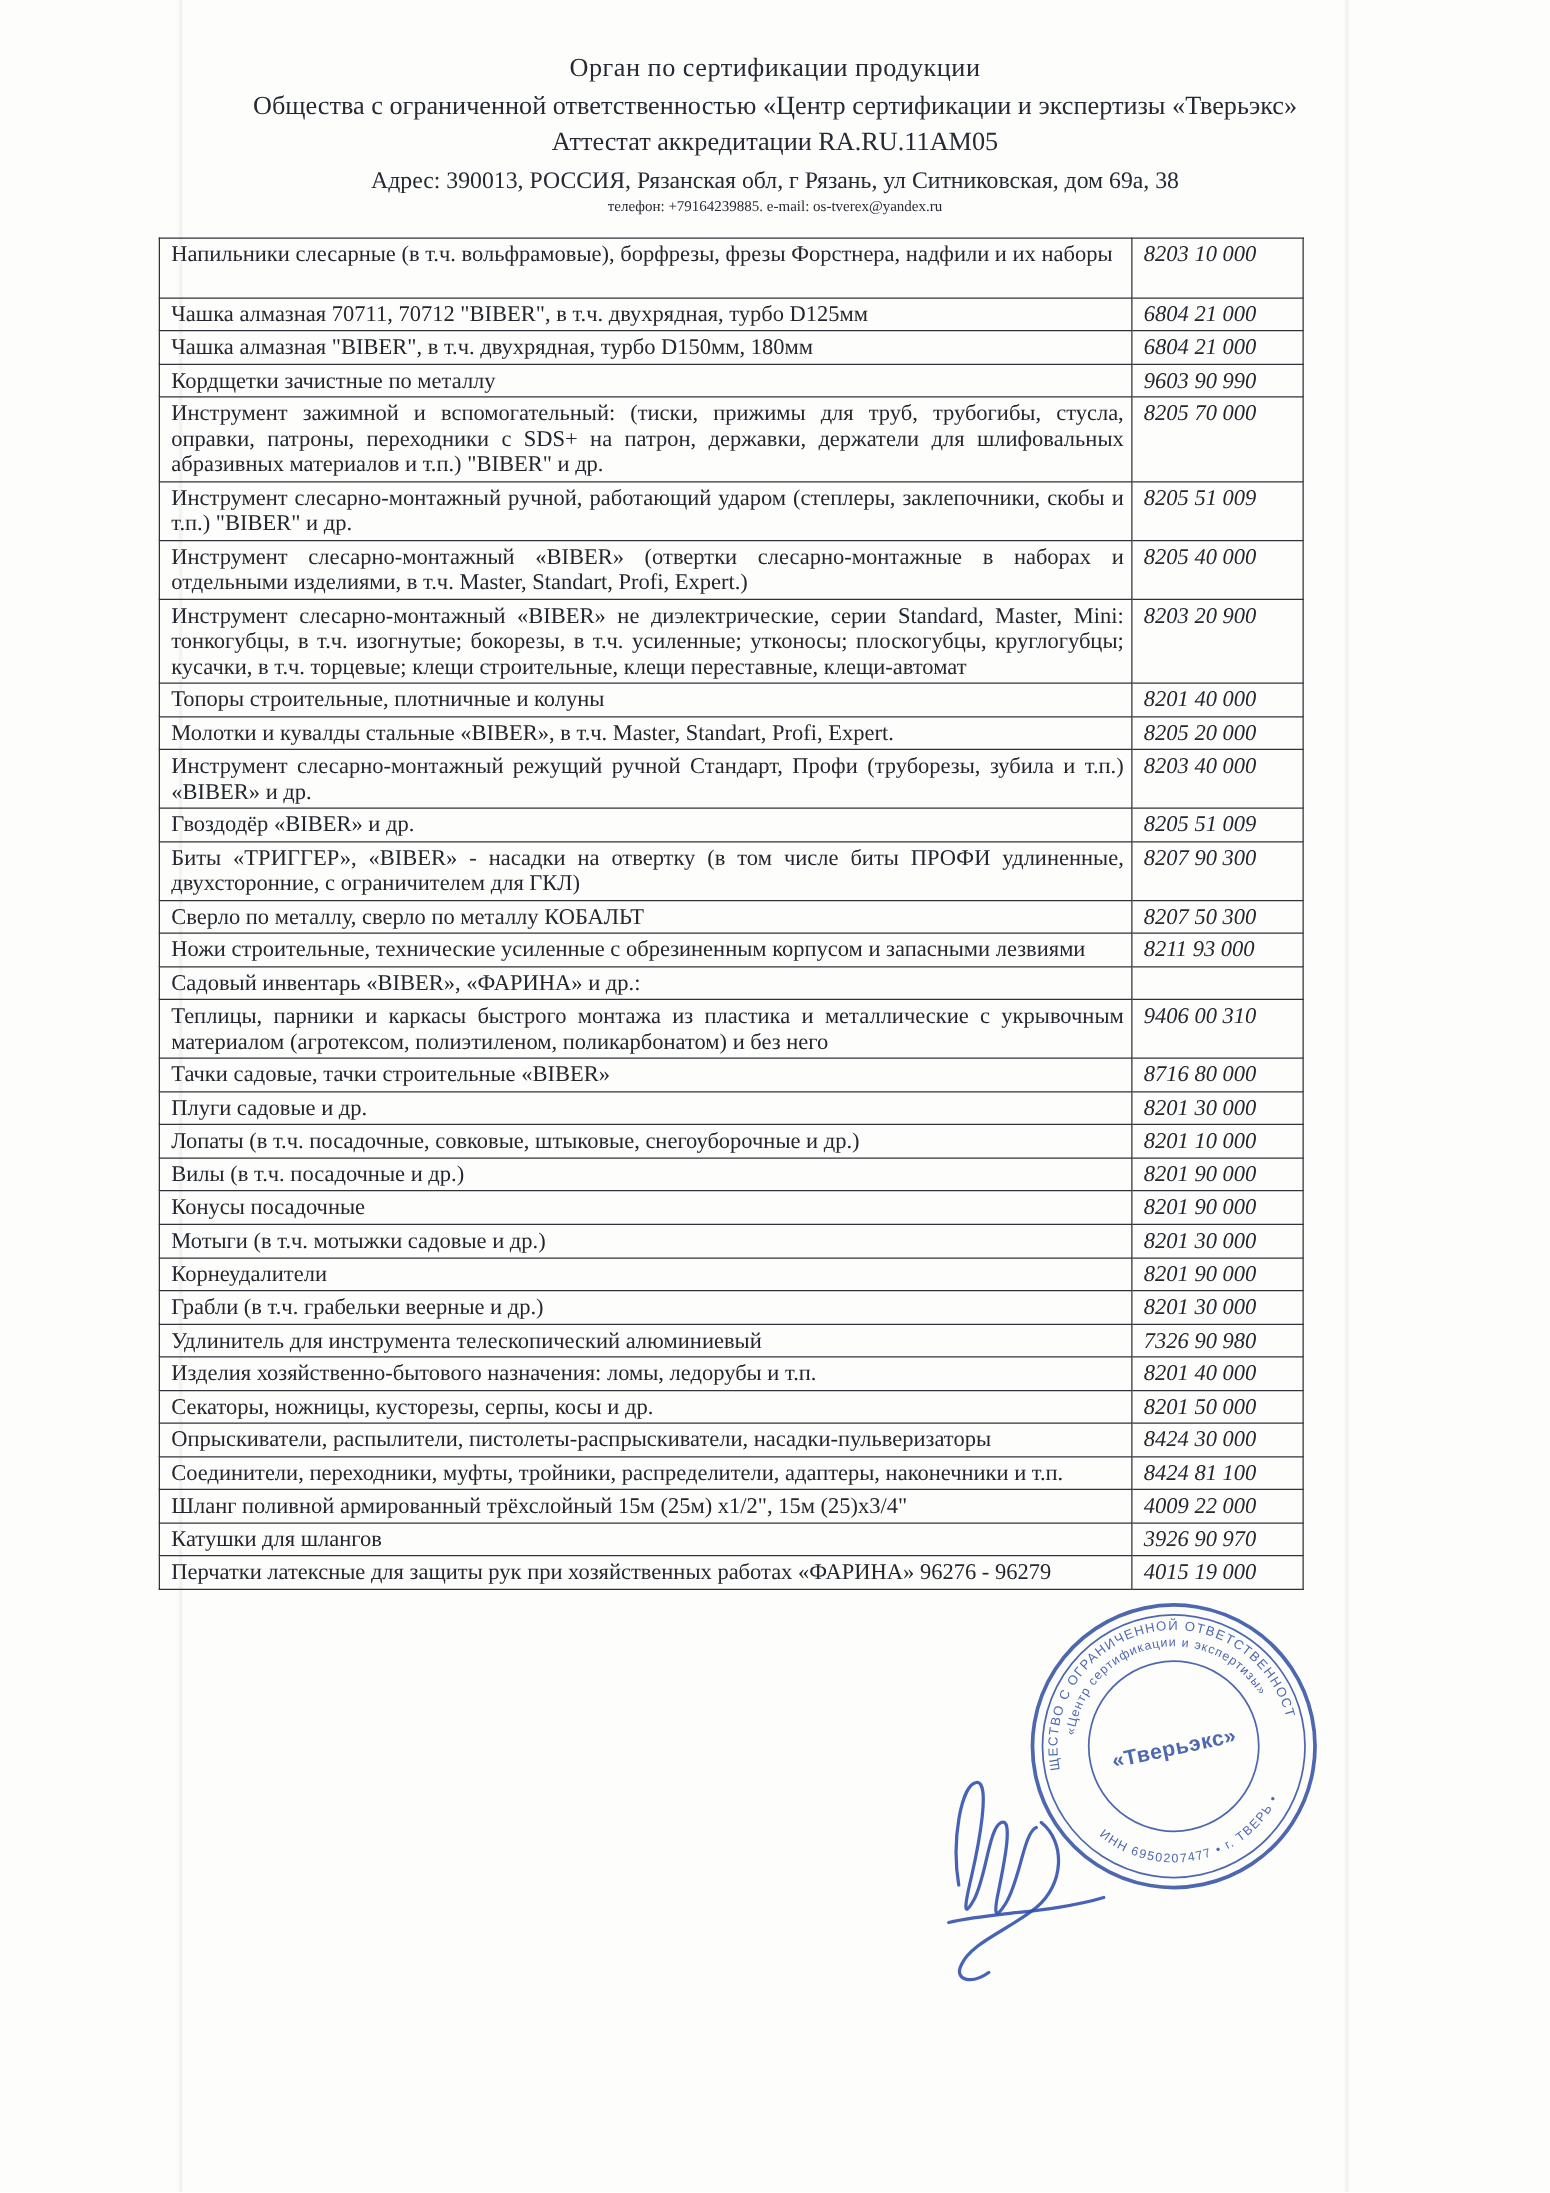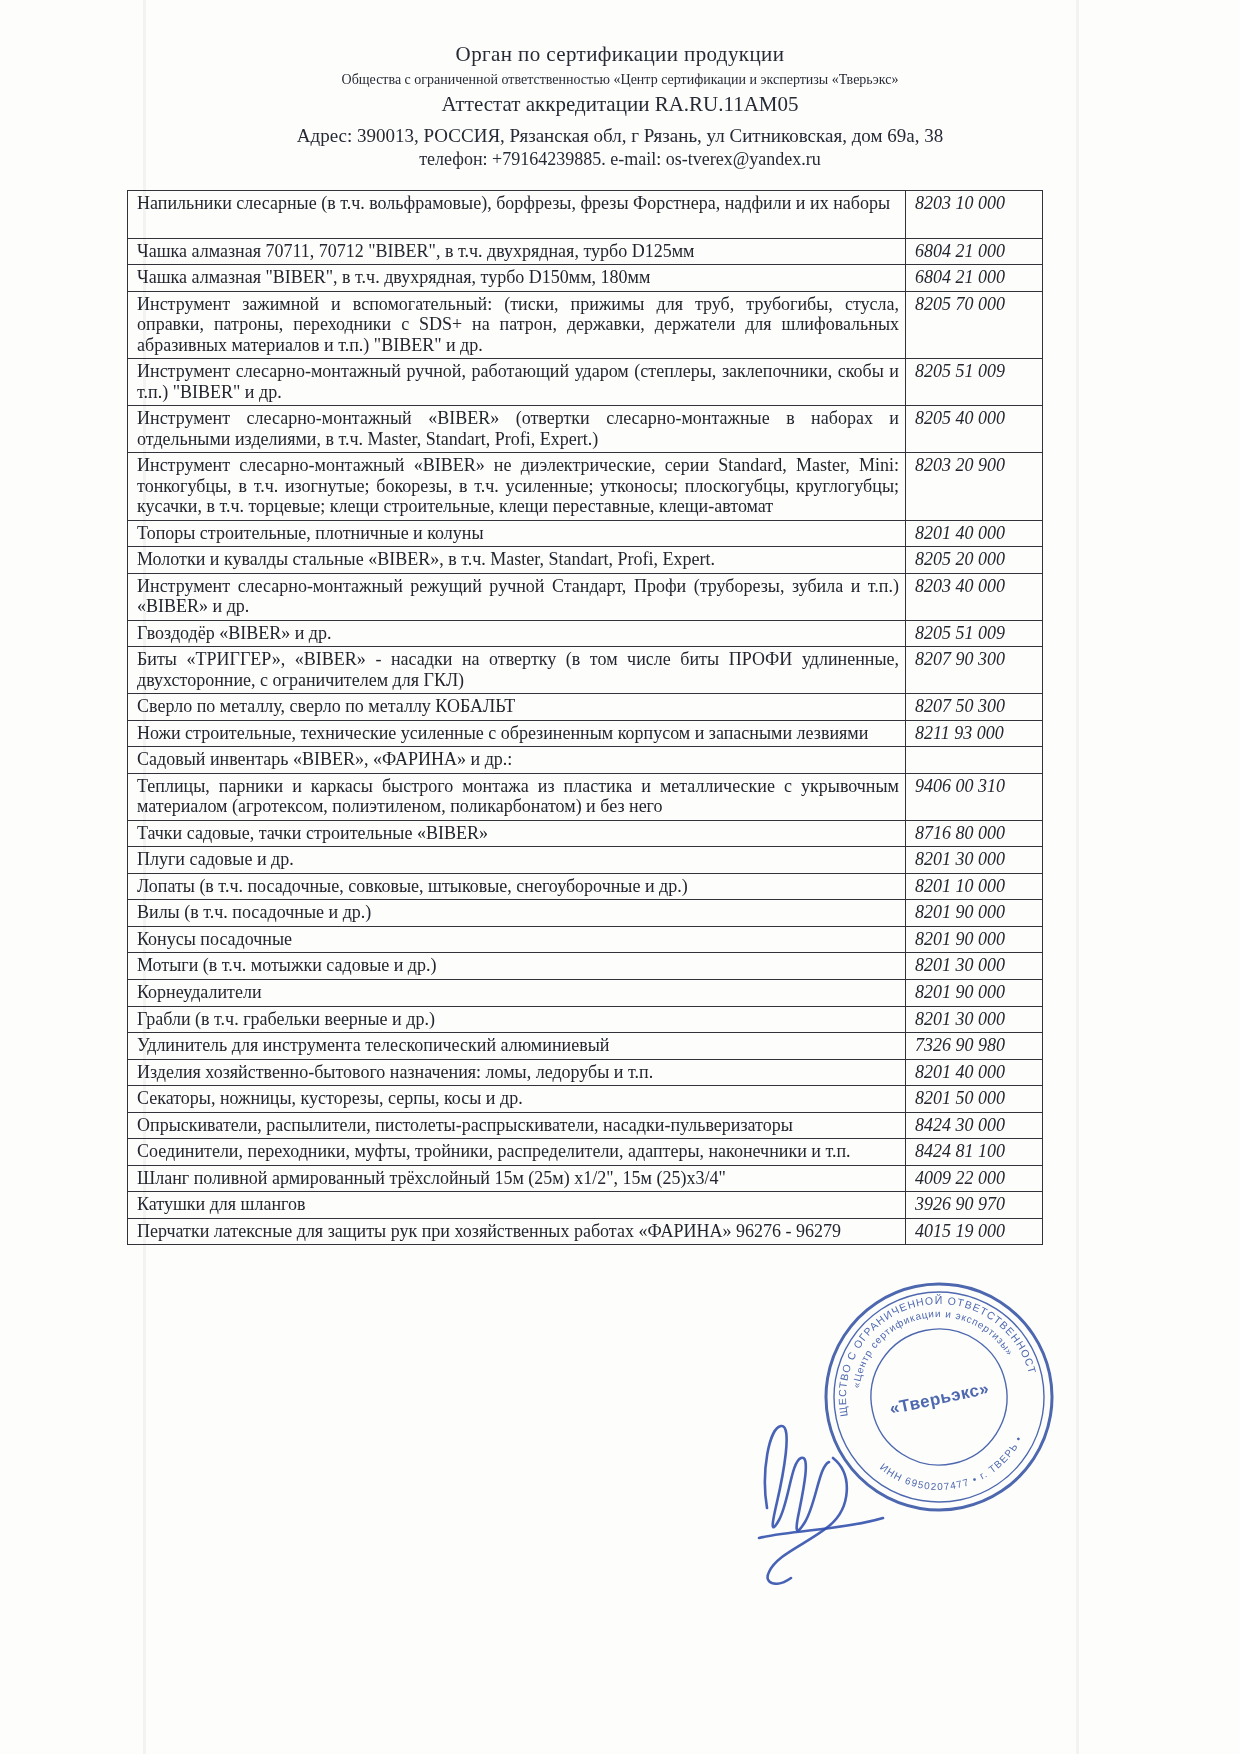--- a/index.html
+++ b/index.html
@@ -14,24 +14,24 @@
     overflow:hidden;
   }
   
   .streak { position:absolute; top:0; bottom:0; width:3px; background:rgba(110,110,120,.07); }
   .streak.left  { left:143px; }
   .streak.right { left:1076px; }
 
   
   .doc-header { padding-top:42px; text-align:center; color:#262a35; }
   .h1 { font-size:21px; letter-spacing:.4px; }
-  .h2 { font-size:14px; margin-top:5px; }
+  .h2 { font-size:21px; margin-top:5px; }
   .h3 { font-size:21px; margin-top:4px; }
   .h4 { font-size:19px; margin-top:8px; }
-  .h5 { font-size:18px; margin-top:2px; }
+  .h5 { font-size:12px; margin-top:2px; }
 
   
   table.products {
     position:absolute; left:127px; top:190px;
     width:915px;
     border-collapse:collapse;
     table-layout:fixed;
   }
   table.products td {
     border:1.6px solid #32333a;
@@ -97,20 +97,24 @@
           <td class="desc">Напильники слесарные (в т.ч. вольфрамовые), борфрезы, фрезы Форстнера, надфили и их наборы</td>
           <td class="code">8203 10 000</td>
         </tr>
         <tr>
           <td class="desc">Чашка алмазная 70711, 70712 "BIBER", в т.ч. двухрядная, турбо D125мм</td>
           <td class="code">6804 21 000</td>
         </tr>
         <tr>
           <td class="desc">Чашка алмазная "BIBER", в т.ч. двухрядная, турбо D150мм, 180мм</td>
           <td class="code">6804 21 000</td>
+        </tr>
+        <tr>
+          <td class="desc">Кордщетки зачистные по металлу</td>
+          <td class="code">9603 90 990</td>
         </tr>
         <tr>
           <td class="desc">Инструмент зажимной и вспомогательный: (тиски, прижимы для труб, трубогибы, стусла, оправки, патроны, переходники с SDS+ на патрон, державки, держатели для шлифовальных абразивных материалов и т.п.) "BIBER" и др.</td>
           <td class="code">8205 70 000</td>
         </tr>
         <tr>
           <td class="desc">Инструмент слесарно-монтажный ручной, работающий ударом (степлеры, заклепочники, скобы и т.п.) "BIBER" и др.</td>
           <td class="code">8205 51 009</td>
         </tr>
         <tr>

